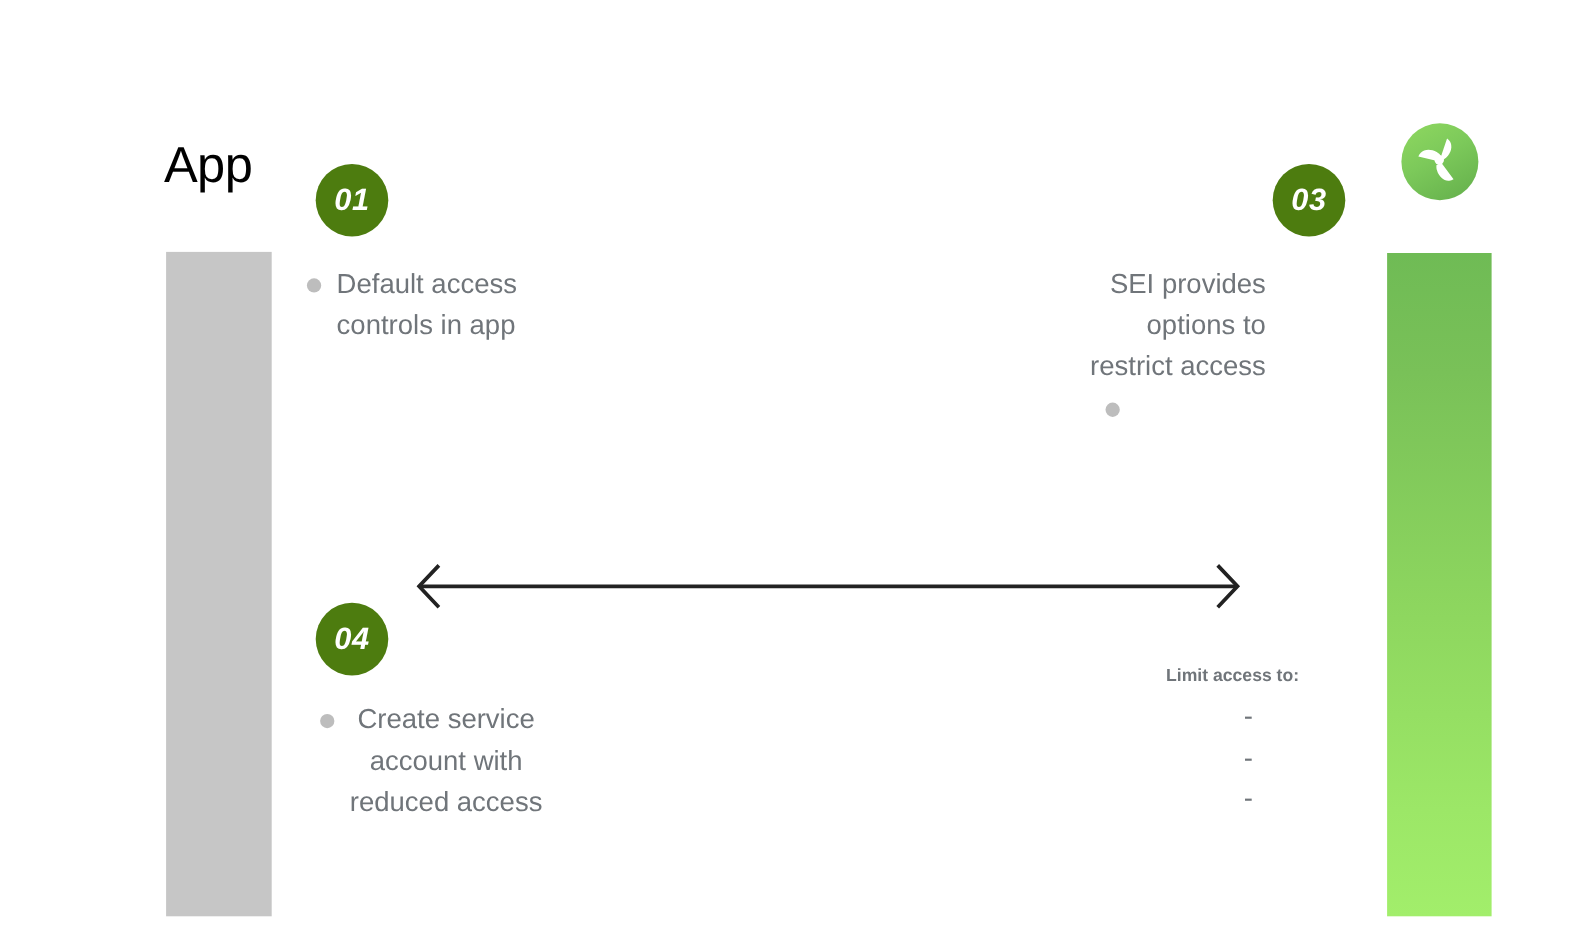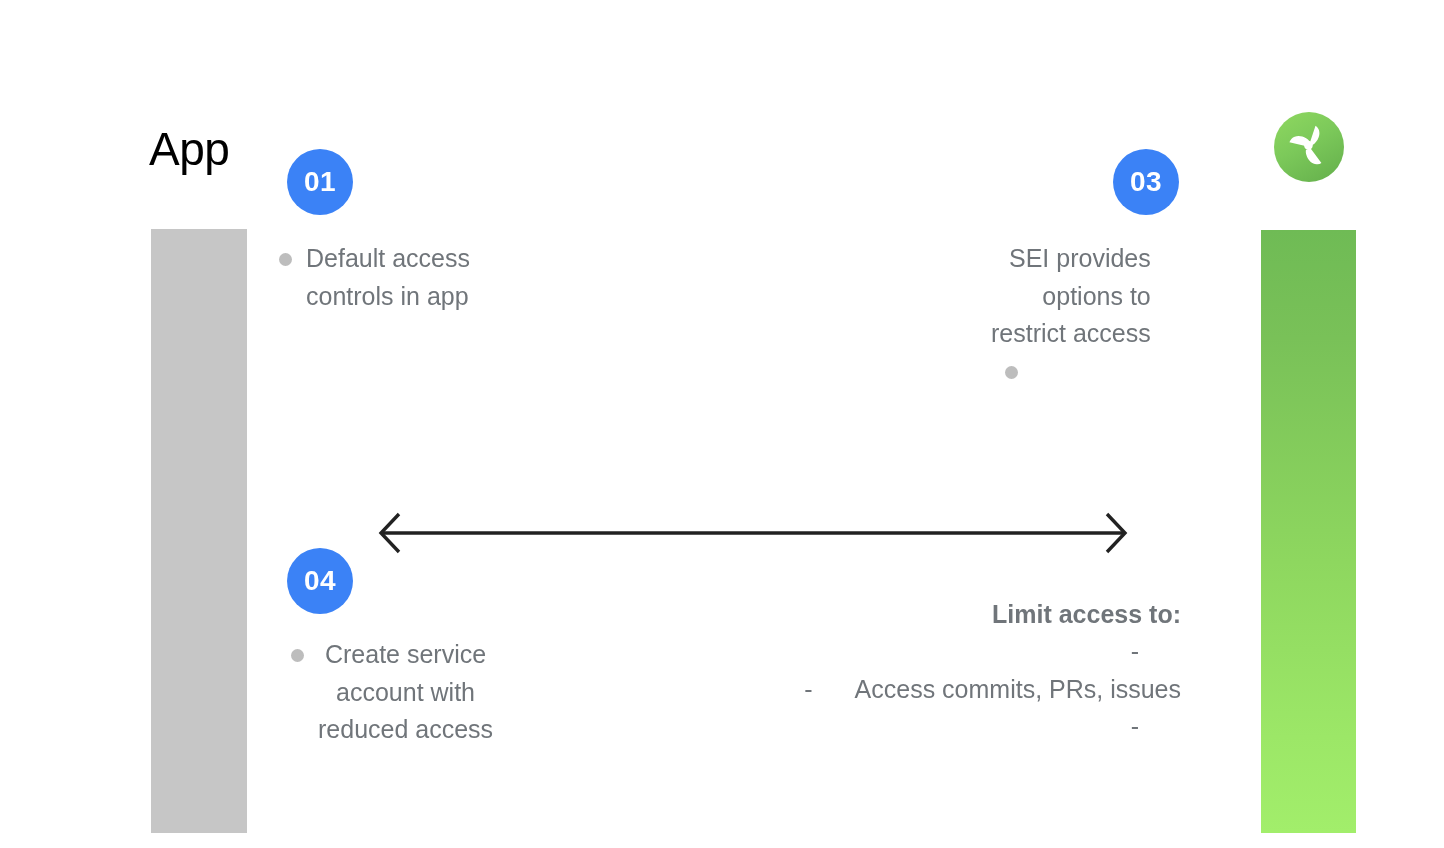--- a/index.html
+++ b/index.html
@@ -36,26 +36,26 @@
     position:absolute; left:1245px; top:112px;
     width:70px; height:70px; border-radius:50%;
     background:linear-gradient(150deg,#8FD860 0%, #7CC95A 45%, #63AE4B 100%);
     overflow:hidden;
   }
   .logo svg { display:block; width:70px; height:70px; }
 
   
   .badge {
     position:absolute; width:66px; height:66px; border-radius:50%;
-    background:#3b82f6; color:#FFFFFF;
+    background:#4d7c0f; color:#FFFFFF;
     font-size:28px; font-weight:700; letter-spacing:0.5px;
-    display:flex; align-items:center; justify-content:center;
+    display:flex; align-items:center; justify-content:center;font-style:italic;
   }
   .badge-01 { left:258px; top:149px; }
-  .badge-03 { left:1084px; top:149px; }
+  .badge-03 { left:1128px; top:149px; }
   .badge-02 { left:258px; top:548px; }
 
   
   .item { position:absolute; display:flex; }
   .item-text {
     font-size:25px; line-height:37.5px;
     color:#70757A; font-weight:400;
     white-space:pre-line;
   }
   .dot {
@@ -81,21 +81,21 @@
   
   .arrow { position:absolute; left:344px; top:505px; width:760px; height:58px; }
   .arrow svg { display:block; }
 
   
   .limit-block {
     position:absolute; left:660px; top:596px;
     width:492px; text-align:right;
   }
   .limit-heading {
-    font-size:25px; line-height:37px;
+    font-size:16px; line-height:37px;
     font-weight:700; color:#70757A;
   }
   .limit-row {
     display:flex; justify-content:flex-end; align-items:baseline;
     font-size:25px; line-height:37.5px; color:#70757A; font-weight:400;
     white-space:nowrap;
   }
   .limit-dash { margin-right:42px; color:#70757A; }
 </style>
 </head>
@@ -158,21 +158,20 @@
 
   <div class="limit-block">
     <div class="limit-heading">Limit access to:</div>
 
     <div class="limit-row">
       <span class="limit-dash">-</span>
     </div>
 
     <div class="limit-row">
       <span class="limit-dash">-</span>
-      <span>Access commits, PRs, issues</span>
     </div>
 
     <div class="limit-row">
       <span class="limit-dash">-</span>
     </div>
   </div>
 
 </div>
 
 </body></html>

